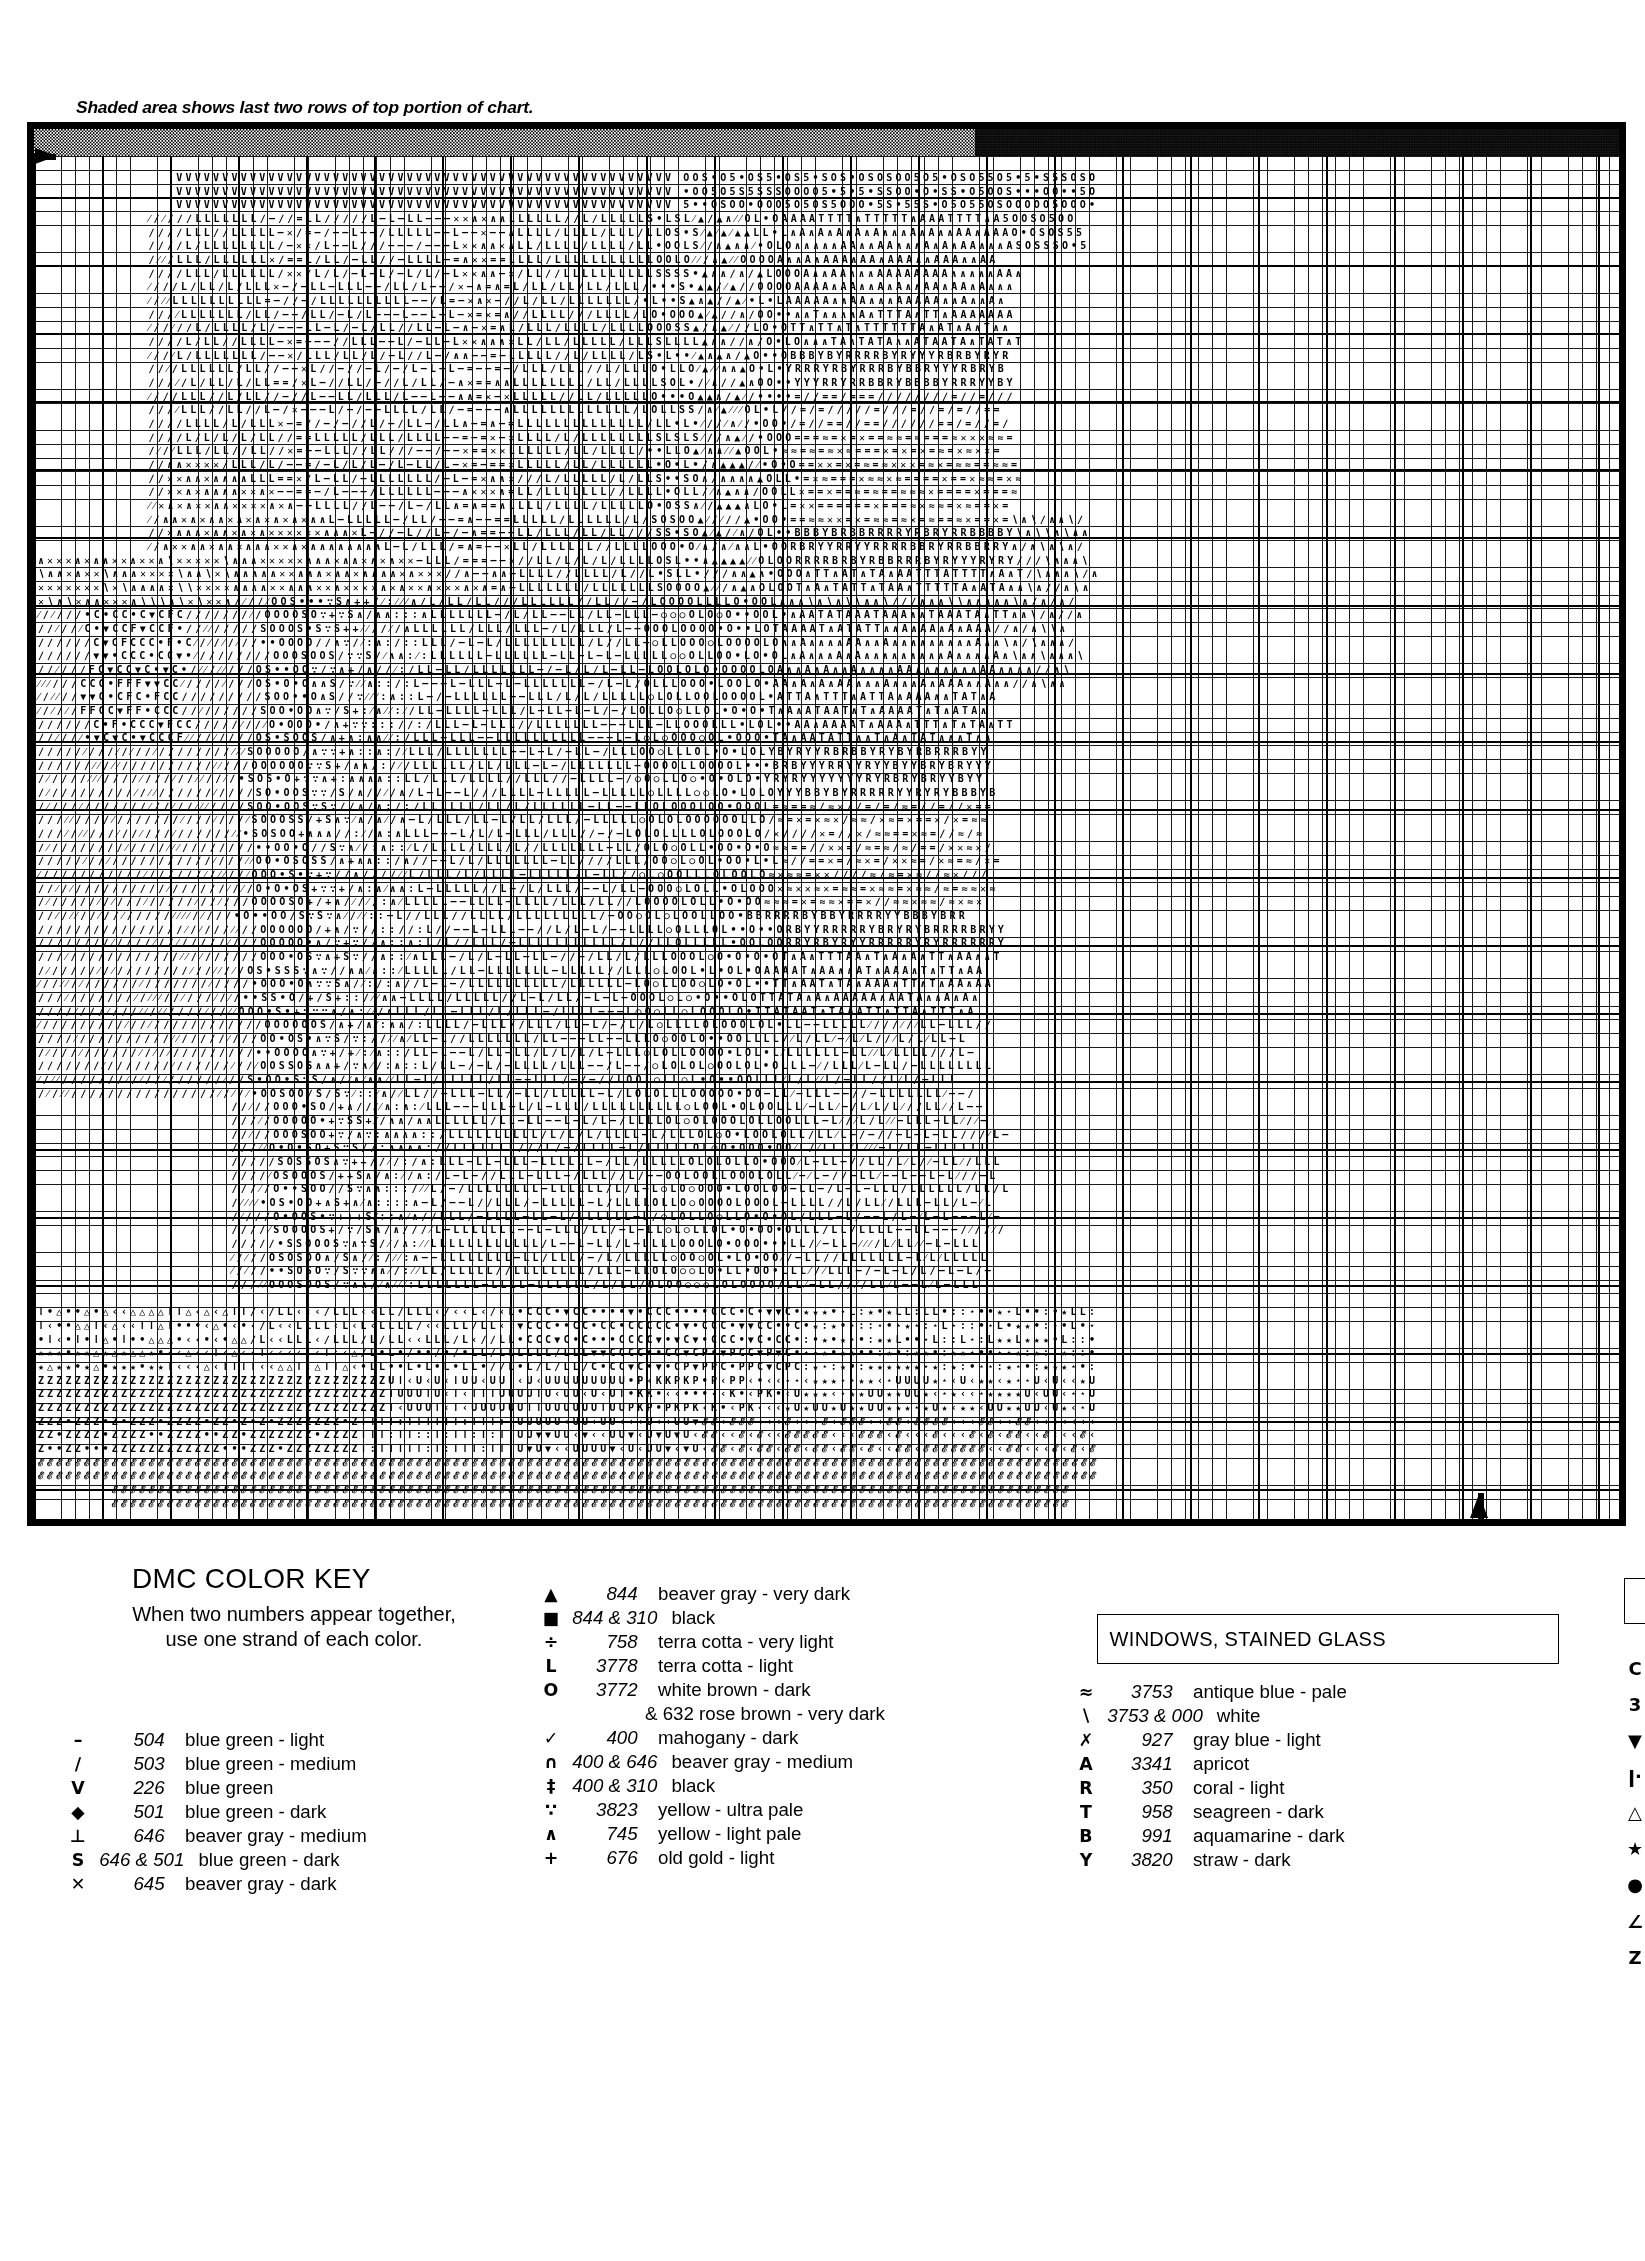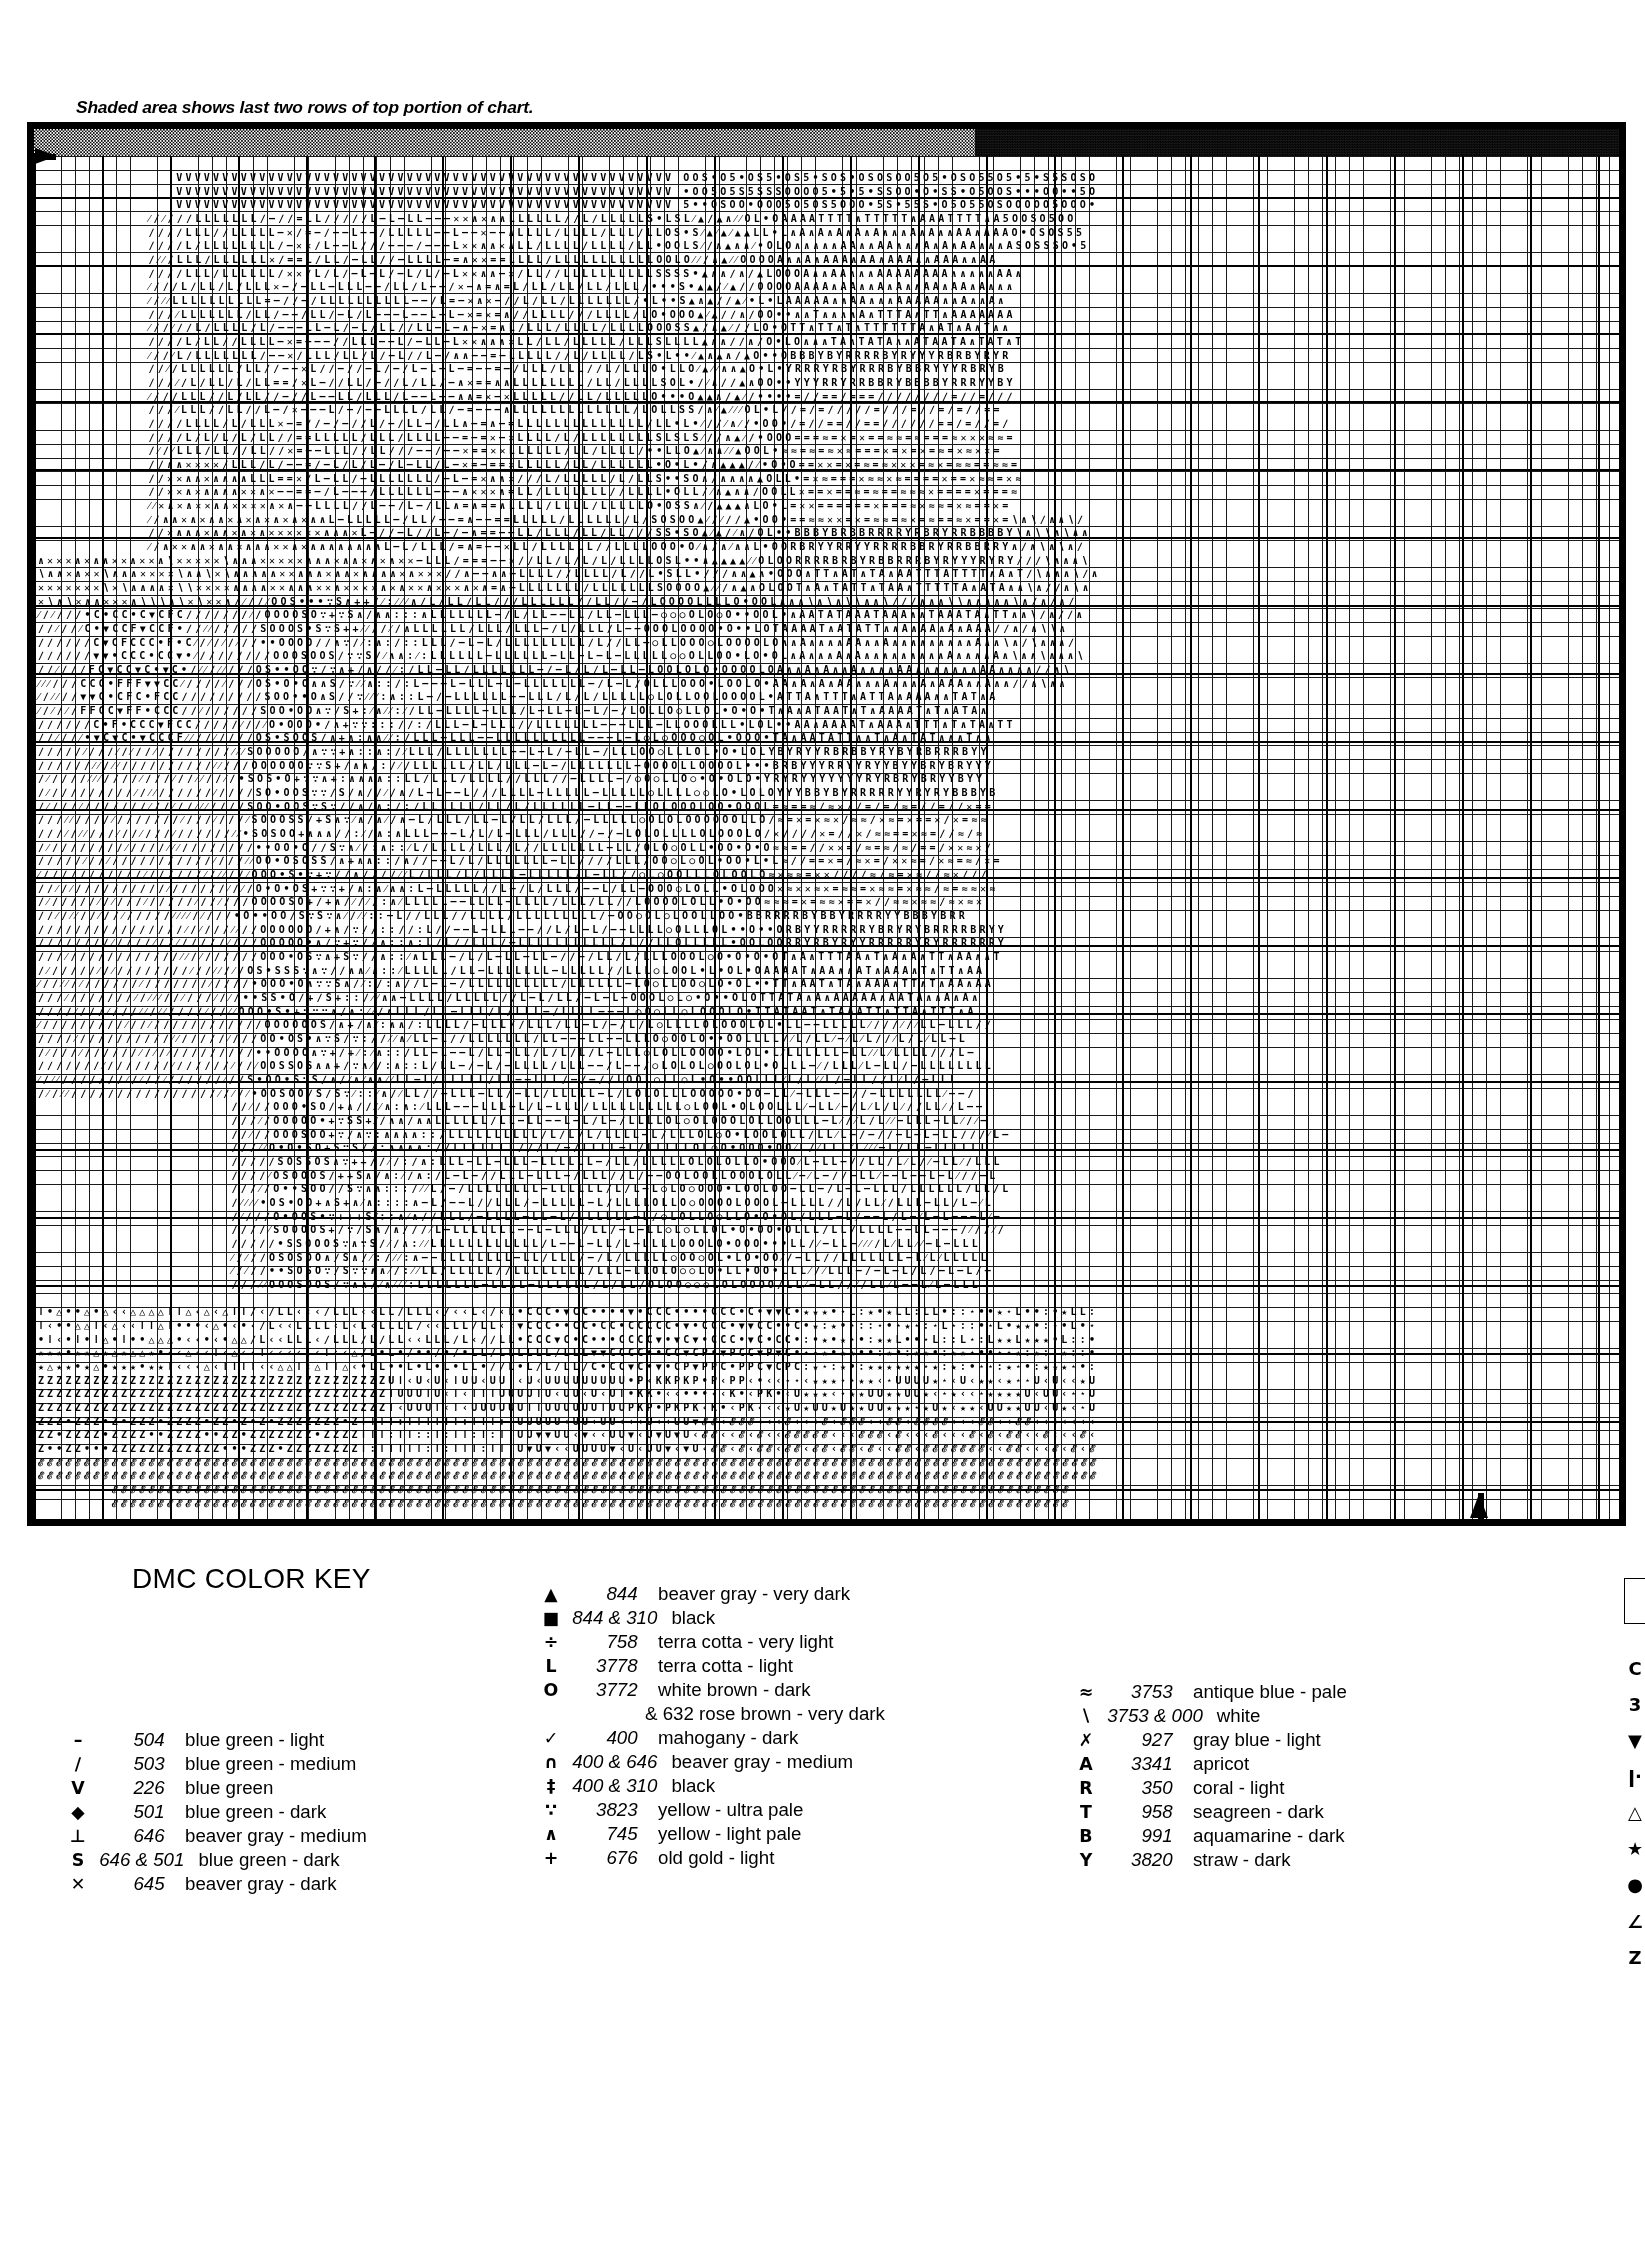--- a/index.html
+++ b/index.html
@@ -213,20 +213,24 @@
     <div class="arrow-left-stem"></div>
     <div class="arrow-left"></div>
     <div class="arrow-up-stem"></div>
     <div class="arrow-up"></div>
   </div>
 </div>
 
 <div class="key-area">
 
   <div class="key-title">DMC COLOR KEY</div>
+  <div class="key-sub">
+      <div>When two numbers appear together,</div>
+      <div>use one strand of each color.</div>
+    </div>
 
   <div class="key-list" id="list-0" style="left:62px; top:182px;">
       <div class="key-row">
         <div class="key-sym">–</div>
         <div class="key-num">504</div>
         <div class="key-name">blue green - light</div>
       </div>
       <div class="key-row">
         <div class="key-sym">∕</div>
         <div class="key-num">503</div>
@@ -313,20 +317,23 @@
         <div class="key-num">745</div>
         <div class="key-name">yellow - light pale</div>
       </div>
       <div class="key-row">
         <div class="key-sym">+</div>
         <div class="key-num">676</div>
         <div class="key-name">old gold - light</div>
       </div>
     </div>
 
+  <div class="section-box" style="left:1097px; top:67px; width:462px; height:50px;">
+    <span>WINDOWS, STAINED GLASS</span>
+  </div>
   <div class="key-list" id="list-2" style="left:1070px; top:134px;">
       <div class="key-row">
         <div class="key-sym">≈</div>
         <div class="key-num">3753</div>
         <div class="key-name">antique blue - pale</div>
       </div>
       <div class="key-row">
         <div class="key-sym">∖</div>
         <div class="key-num wide">3753 &amp; 000</div>
         <div class="key-name">white</div>

